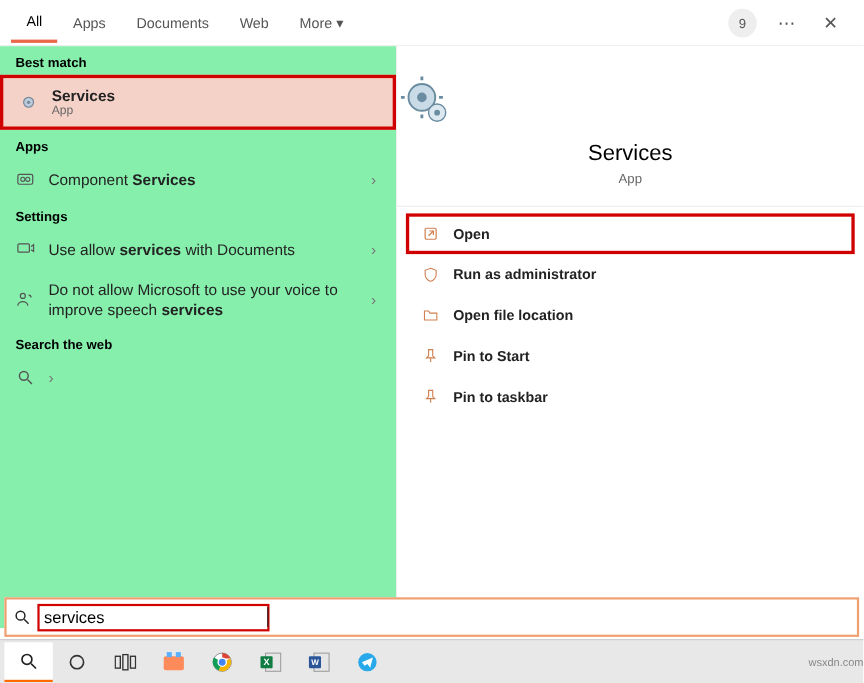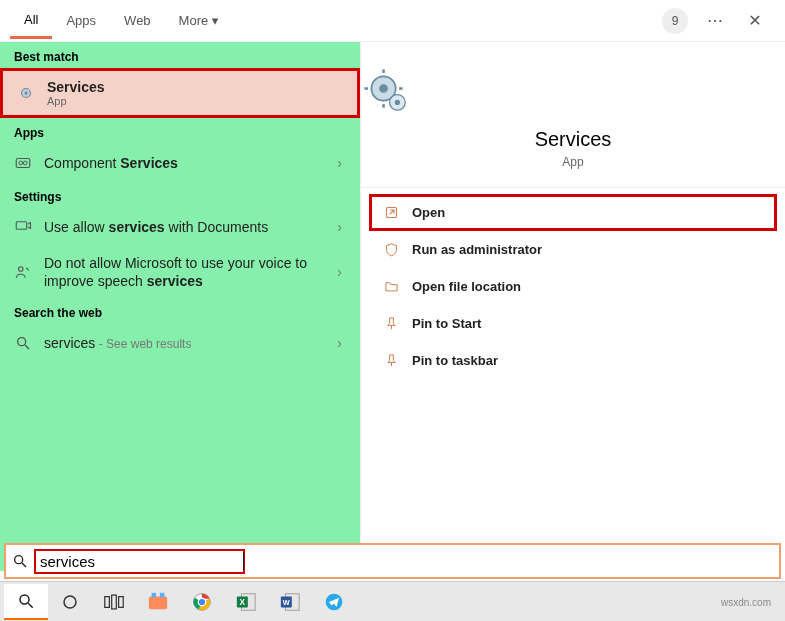--- a/index.html
+++ b/index.html
@@ -33,30 +33,31 @@
   .action.redbox { border: 3px solid #d00000; }
   .action .aicon { width: 18px; margin-right: 12px; color: #d08050; display:flex; align-items:center; justify-content:center; }
   .search-field-wrap { position: absolute; left: 4px; right: 4px; bottom: 42px; height: 36px; border: 2px solid #f0a070; background: #fff; display: flex; align-items: center; padding: 0 6px; }
   .search-field-wrap .sicon { color: #333; font-size: 15px; margin-right: 6px; }
   .search-input { border: none; outline: none; flex: 1; font-size: 15px; padding: 2px 4px; }
   .search-input.redbox { border: 2px solid #d00000; flex: 0 0 68px; }
   .caret { width:1px; height:18px; background:#222; display:inline-block; margin-left:-2px; }
   .taskbar { position: absolute; left: 0; right: 0; bottom: 0; height: 40px; background: #e8e8e8; display: flex; align-items: center; padding: 0 4px; border-top:1px solid #ccc; }
   .tb-item { width: 44px; height: 36px; display: flex; align-items: center; justify-content: center; cursor: pointer; }
   .tb-active { background:#fff; border-bottom:2px solid #ff6a00; }
-  .watermark { position:absolute; right:14px; bottom:13px; font-size:10px; color:#888;text-align:right; }
+  .watermark { position:absolute; right:0; bottom:13px; font-size:10px; color:#888;text-align:right; }
   svg { display:block; }
 </style>
 </head>
 <body>
 
 <div class="search-panel">
   <div class="tab-row">
     <div class="tab active">All</div>
     <div class="tab">Apps</div>
+    <div class="tab">Documents</div>
     <div class="tab">Web</div>
     <div class="tab"><span>More</span> <span>▾</span></div>
     <div class="tab-spacer"></div>
     <div class="header-icon">
         <div class="header-badge">9</div>
       </div>
     <div class="header-icon">⋯</div>
     <div class="header-icon">✕</div>
   </div>
 
@@ -113,21 +114,20 @@
       </div>
 
       <div class="section-header">Search the web</div>
       <div class="result-row">
         <div class="result-icon">
           <svg width="16" height="16" viewBox="0 0 24 24">
               <circle cx="10" cy="10" r="6" fill="none" stroke="#555" stroke-width="2"></circle>
               <line x1="15" y1="15" x2="21" y2="21" stroke="#555" stroke-width="2"></line>
             </svg>
         </div>
-        <div class="result-text"><span>services</span><span class="gray"> - See web results</span></div>
         <div class="chev">›</div>
       </div>
     </div>
 
     <div class="right-col">
       <div class="right-head">
         <div class="big-icon">
           <svg width="52" height="52" viewBox="0 0 60 60">
               <circle cx="26" cy="26" r="14" fill="#c8dbe6" stroke="#6a8ca0" stroke-width="2"></circle>
               <circle cx="26" cy="26" r="5" fill="#6a8ca0"></circle>

